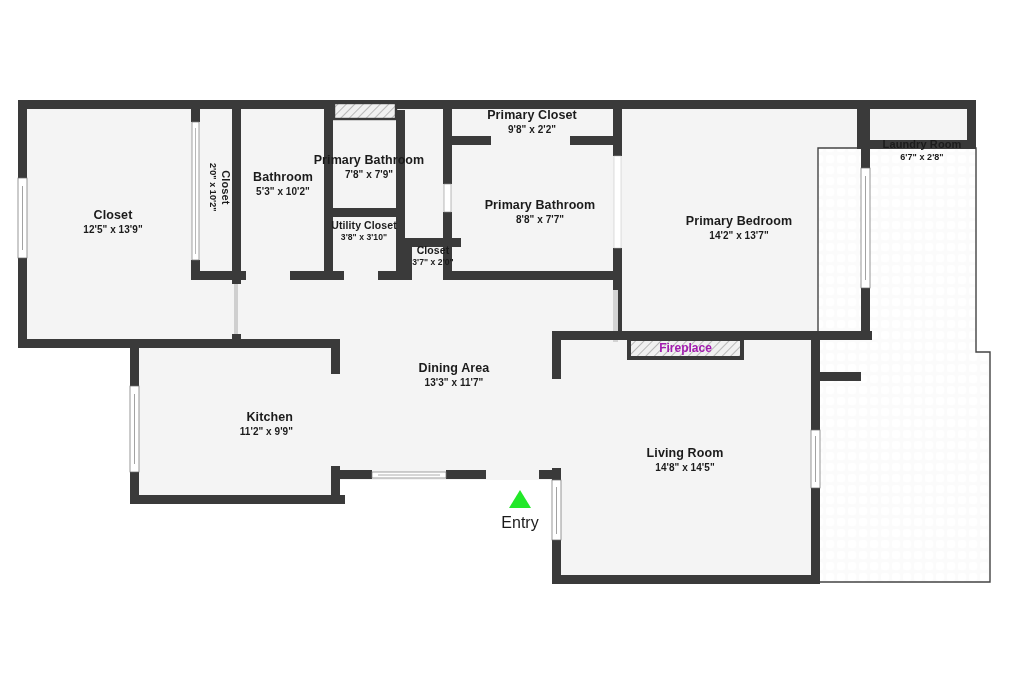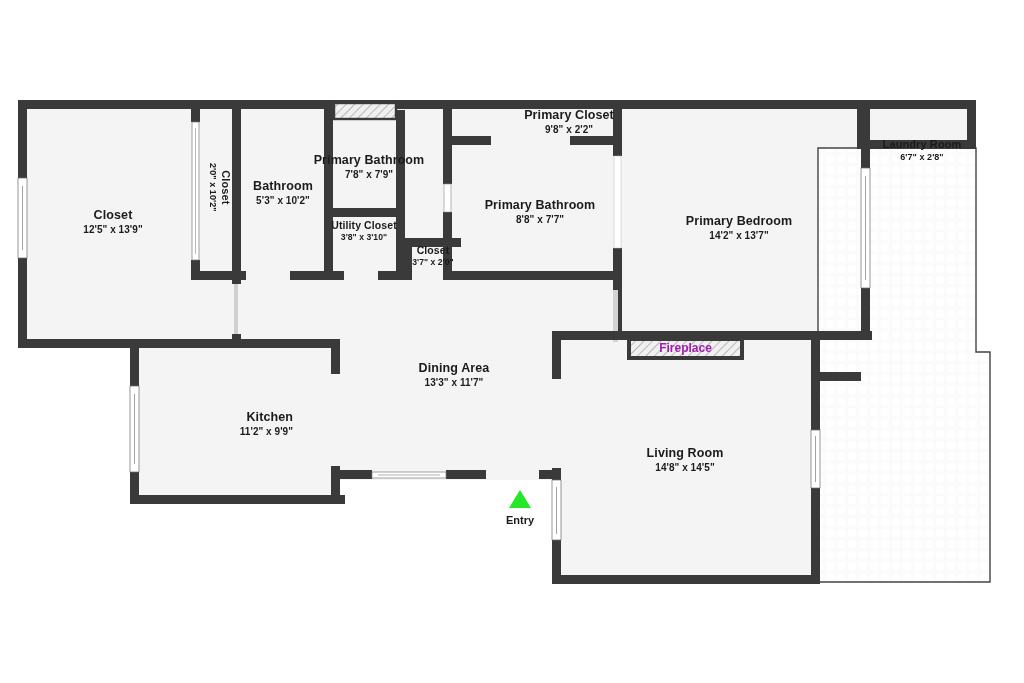--- a/index.html
+++ b/index.html
@@ -58,22 +58,22 @@
     position: absolute;
     font-weight: bold;
     font-size: 12px;
     color: #a21caf;
     text-align: center;
     white-space: nowrap;
     pointer-events: none;
   }
   .entry-label {
     position: absolute;
-    font-weight: bold;
-    font-size: 11px;
+    font-weight: normal;
+    font-size: 16px;
     color: #1b1b1b;
     text-align: center;
     white-space: nowrap;
     pointer-events: none;
   }
 </style>
 </head>
 <body>
 
 <div id="plan">
@@ -254,41 +254,41 @@
   <div class="room-label" style="left:52px; top:208px; width:122px;">
     <span class="rname">Closet</span>
     <span class="rdim">12'5" x 13'9"</span>
   </div>
 
   <div class="room-label vertical small" style="left:168px; top:175px; width:104px; transform:rotate(90deg);">
     <span class="rname">Closet</span>
     <span class="rdim">2'0" x 10'2"</span>
   </div>
 
-  <div class="room-label" style="left:228px; top:179px; width:110px;">
+  <div class="room-label" style="left:228px; top:170px; width:110px;">
     <span class="rname">Bathroom</span>
     <span class="rdim">5'3" x 10'2"</span>
   </div>
 
   <div class="room-label" style="left:276px; top:153px; width:186px;">
     <span class="rname">Primary Bathroom</span>
     <span class="rdim">7'8" x 7'9"</span>
   </div>
 
   <div class="room-label tiny" style="left:321px; top:219px; width:86px;">
     <span class="rname">Utility Closet</span>
     <span class="rdim">3'8" x 3'10"</span>
   </div>
 
   <div class="room-label tiny" style="left:390px; top:244px; width:86px;">
     <span class="rname">Closet</span>
     <span class="rdim">3'7" x 2'0"</span>
   </div>
 
-  <div class="room-label" style="left:452px; top:108px; width:160px;padding-left:37px;">
+  <div class="room-label" style="left:452px; top:108px; width:160px;">
     <span class="rname">Primary Closet</span>
     <span class="rdim">9'8" x 2'2"</span>
   </div>
 
   <div class="room-label" style="left:450px; top:198px; width:180px;">
     <span class="rname">Primary Bathroom</span>
     <span class="rdim">8'8" x 7'7"</span>
   </div>
 
   <div class="room-label" style="left:660px; top:214px; width:158px;">

